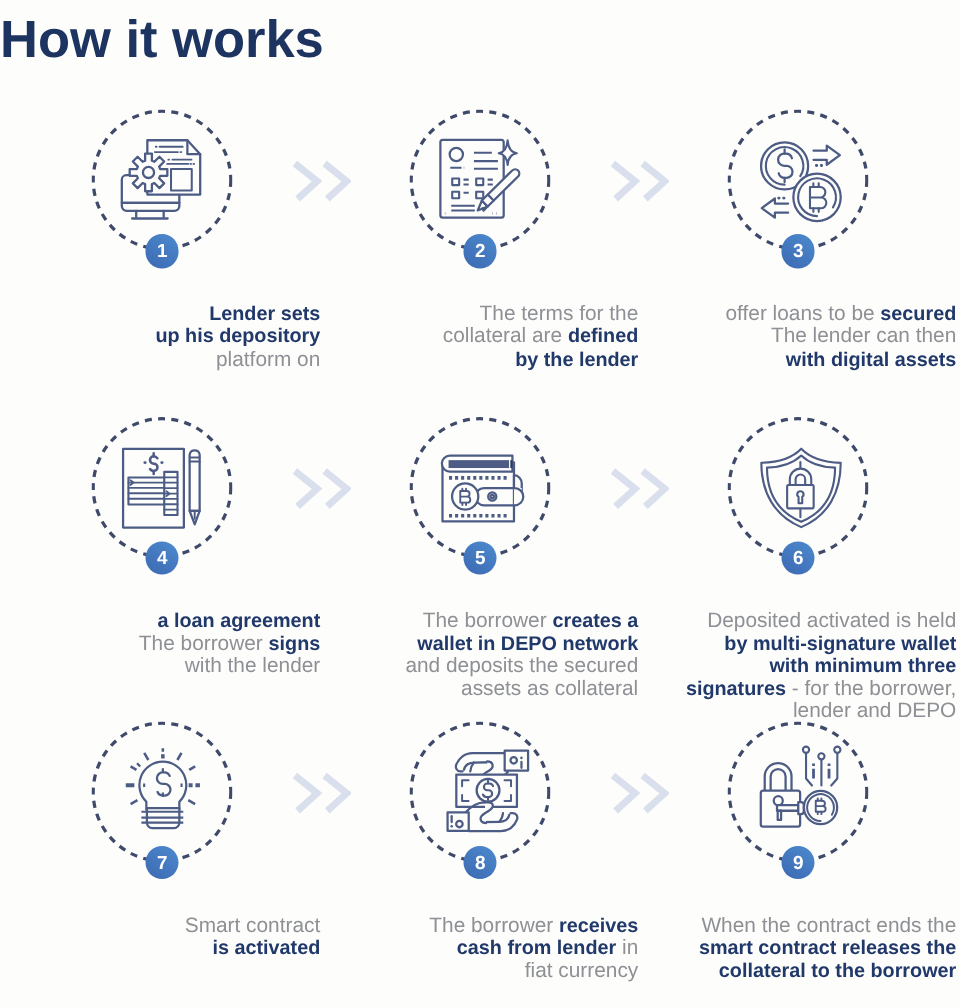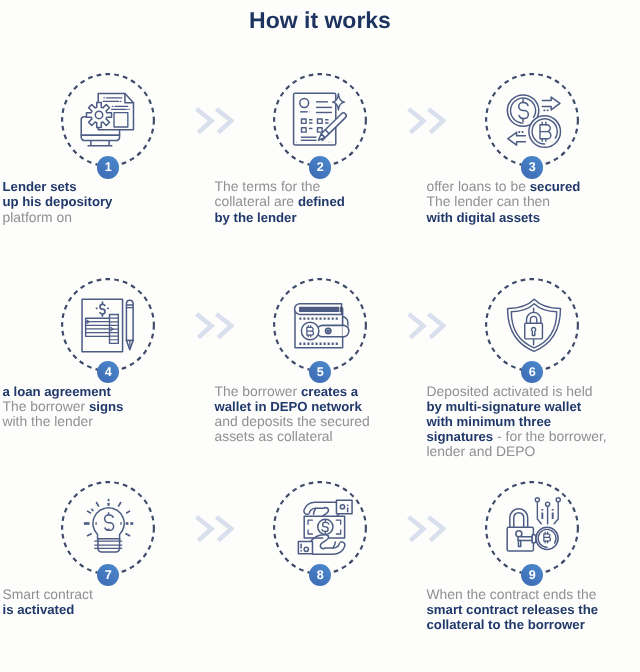--- a/index.html
+++ b/index.html
@@ -1,29 +1,29 @@
 <!DOCTYPE html>
 <html><head>
 <meta charset="utf-8">
 <style>
   html,body{margin:0;padding:0;}
   body{width:640px;height:672px;background:#fdfdfb;font-family:"Liberation Sans",sans-serif;overflow:hidden;-webkit-font-smoothing:antialiased;text-rendering:geometricPrecision;}
   .page{position:relative;width:640px;height:672px;background:#fdfdfb;}
 
-  .title{position:absolute;left:0;top:6.5px;width:640px;text-align:center;
-    font-size:23px;font-weight:bold;color:#1d3461;letter-spacing:0px;}
+  .title{position:absolute;left:0;top:6.5px;width:640px;text-align:left;
+    font-size:35px;font-weight:bold;color:#1d3461;letter-spacing:0px;}
 
   .step{position:absolute;width:211px;height:200px;}
   .iconwrap{position:absolute;top:0;width:94px;height:94px;}
   .disc{position:absolute;left:0;top:0;width:94px;height:94px;}
   .icon{position:absolute;width:94px;height:94px;left:0;top:0;}
   .badge{position:absolute;left:94.6px;top:83.2px;width:22.2px;height:22.2px;border-radius:50%;
     background:linear-gradient(215deg,#4d8bcd 0%,#4479c0 50%,#3c69b2 100%);
     color:#fff;font-size:12.6px;font-weight:bold;line-height:22.6px;text-align:center;}
-  .caption{position:absolute;left:0;top:106px;width:211px;text-align:left;
+  .caption{position:absolute;left:0;top:128px;width:211px;text-align:right;
     font-size:13.9px;line-height:15.15px;color:#8e9095;font-weight:normal;}
   .caption .cl{white-space:nowrap;}
   .caption b{color:#20386a;font-weight:bold;font-size:13.2px;}
   .chev{position:absolute;}
 </style>
 </head>
 <body>
 
 <div class="page">
   <div class="title">How it works</div>
@@ -316,20 +316,25 @@
     <path d="M55.0 40.3 C60.5 40.3 65.0 37.2 68.6 33.1"></path>
   </g>
   <rect x="25.9" y="61.7" width="15" height="13.1" fill="#fdfdfb"></rect>
   <circle cx="34.3" cy="70" r="2.3"></circle>
   <path d="M28.8 64.5 v4.1"></path>
   <circle cx="28.8" cy="71.6" r="0.9" fill="#4d5c85" stroke="none"></circle>
 </g>
           </svg>
         </div>
         <div class="badge">8</div>
+        <div class="caption">
+          <div class="cl"><span>The borrower </span><b>receives</b></div>
+          <div class="cl"><b>cash from lender</b><span> in</span></div>
+          <div class="cl"><span>fiat currency</span></div>
+        </div>
       </div>
       <div class="step" style="left:426.5px;top:481px;">
         <div class="iconwrap" style="left:58.5px;">
           <svg class="disc" viewBox="0 0 100 100">
             <circle cx="50" cy="50" r="48.8" fill="none" stroke="#3f4a6b" stroke-width="2.3" stroke-dasharray="5.0 4.45" stroke-linecap="butt"></circle>
           </svg>
           <svg class="icon" viewBox="-1.1 -2.7 100 100">
             <g fill="none" stroke="#4d5c85" stroke-width="1.6" stroke-linejoin="round" stroke-linecap="round">
 
   <g stroke-width="1.5">

